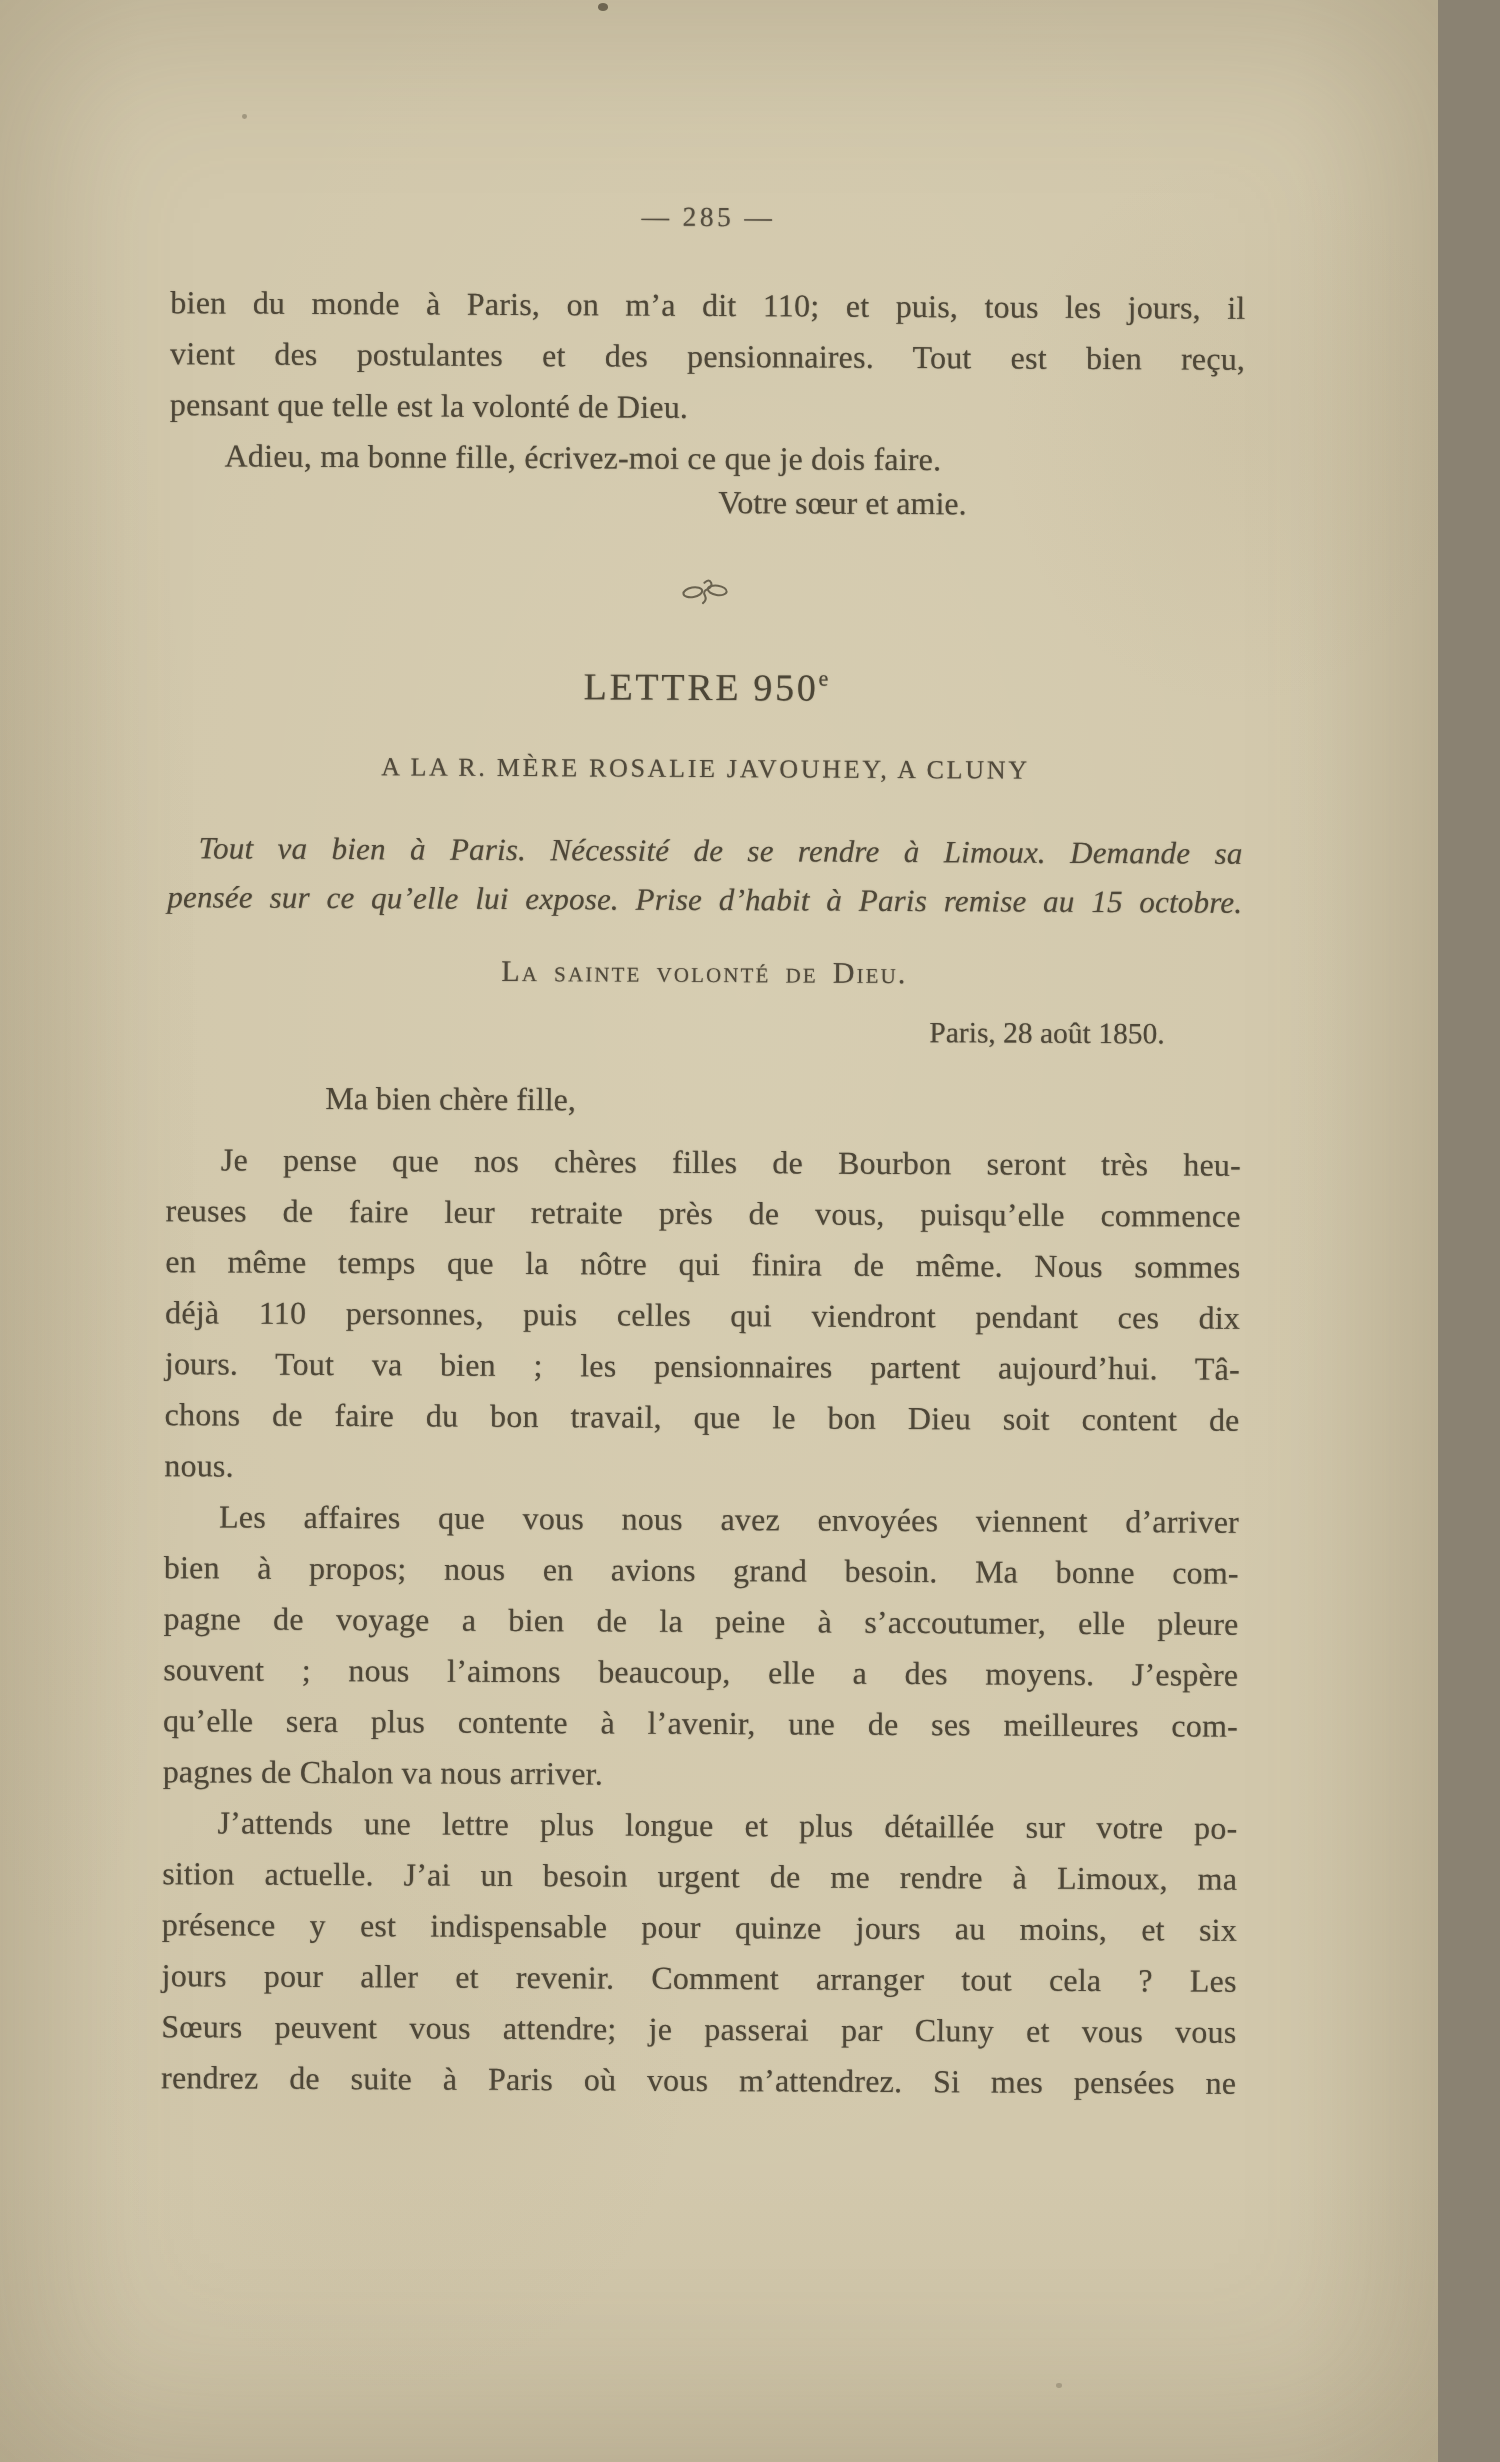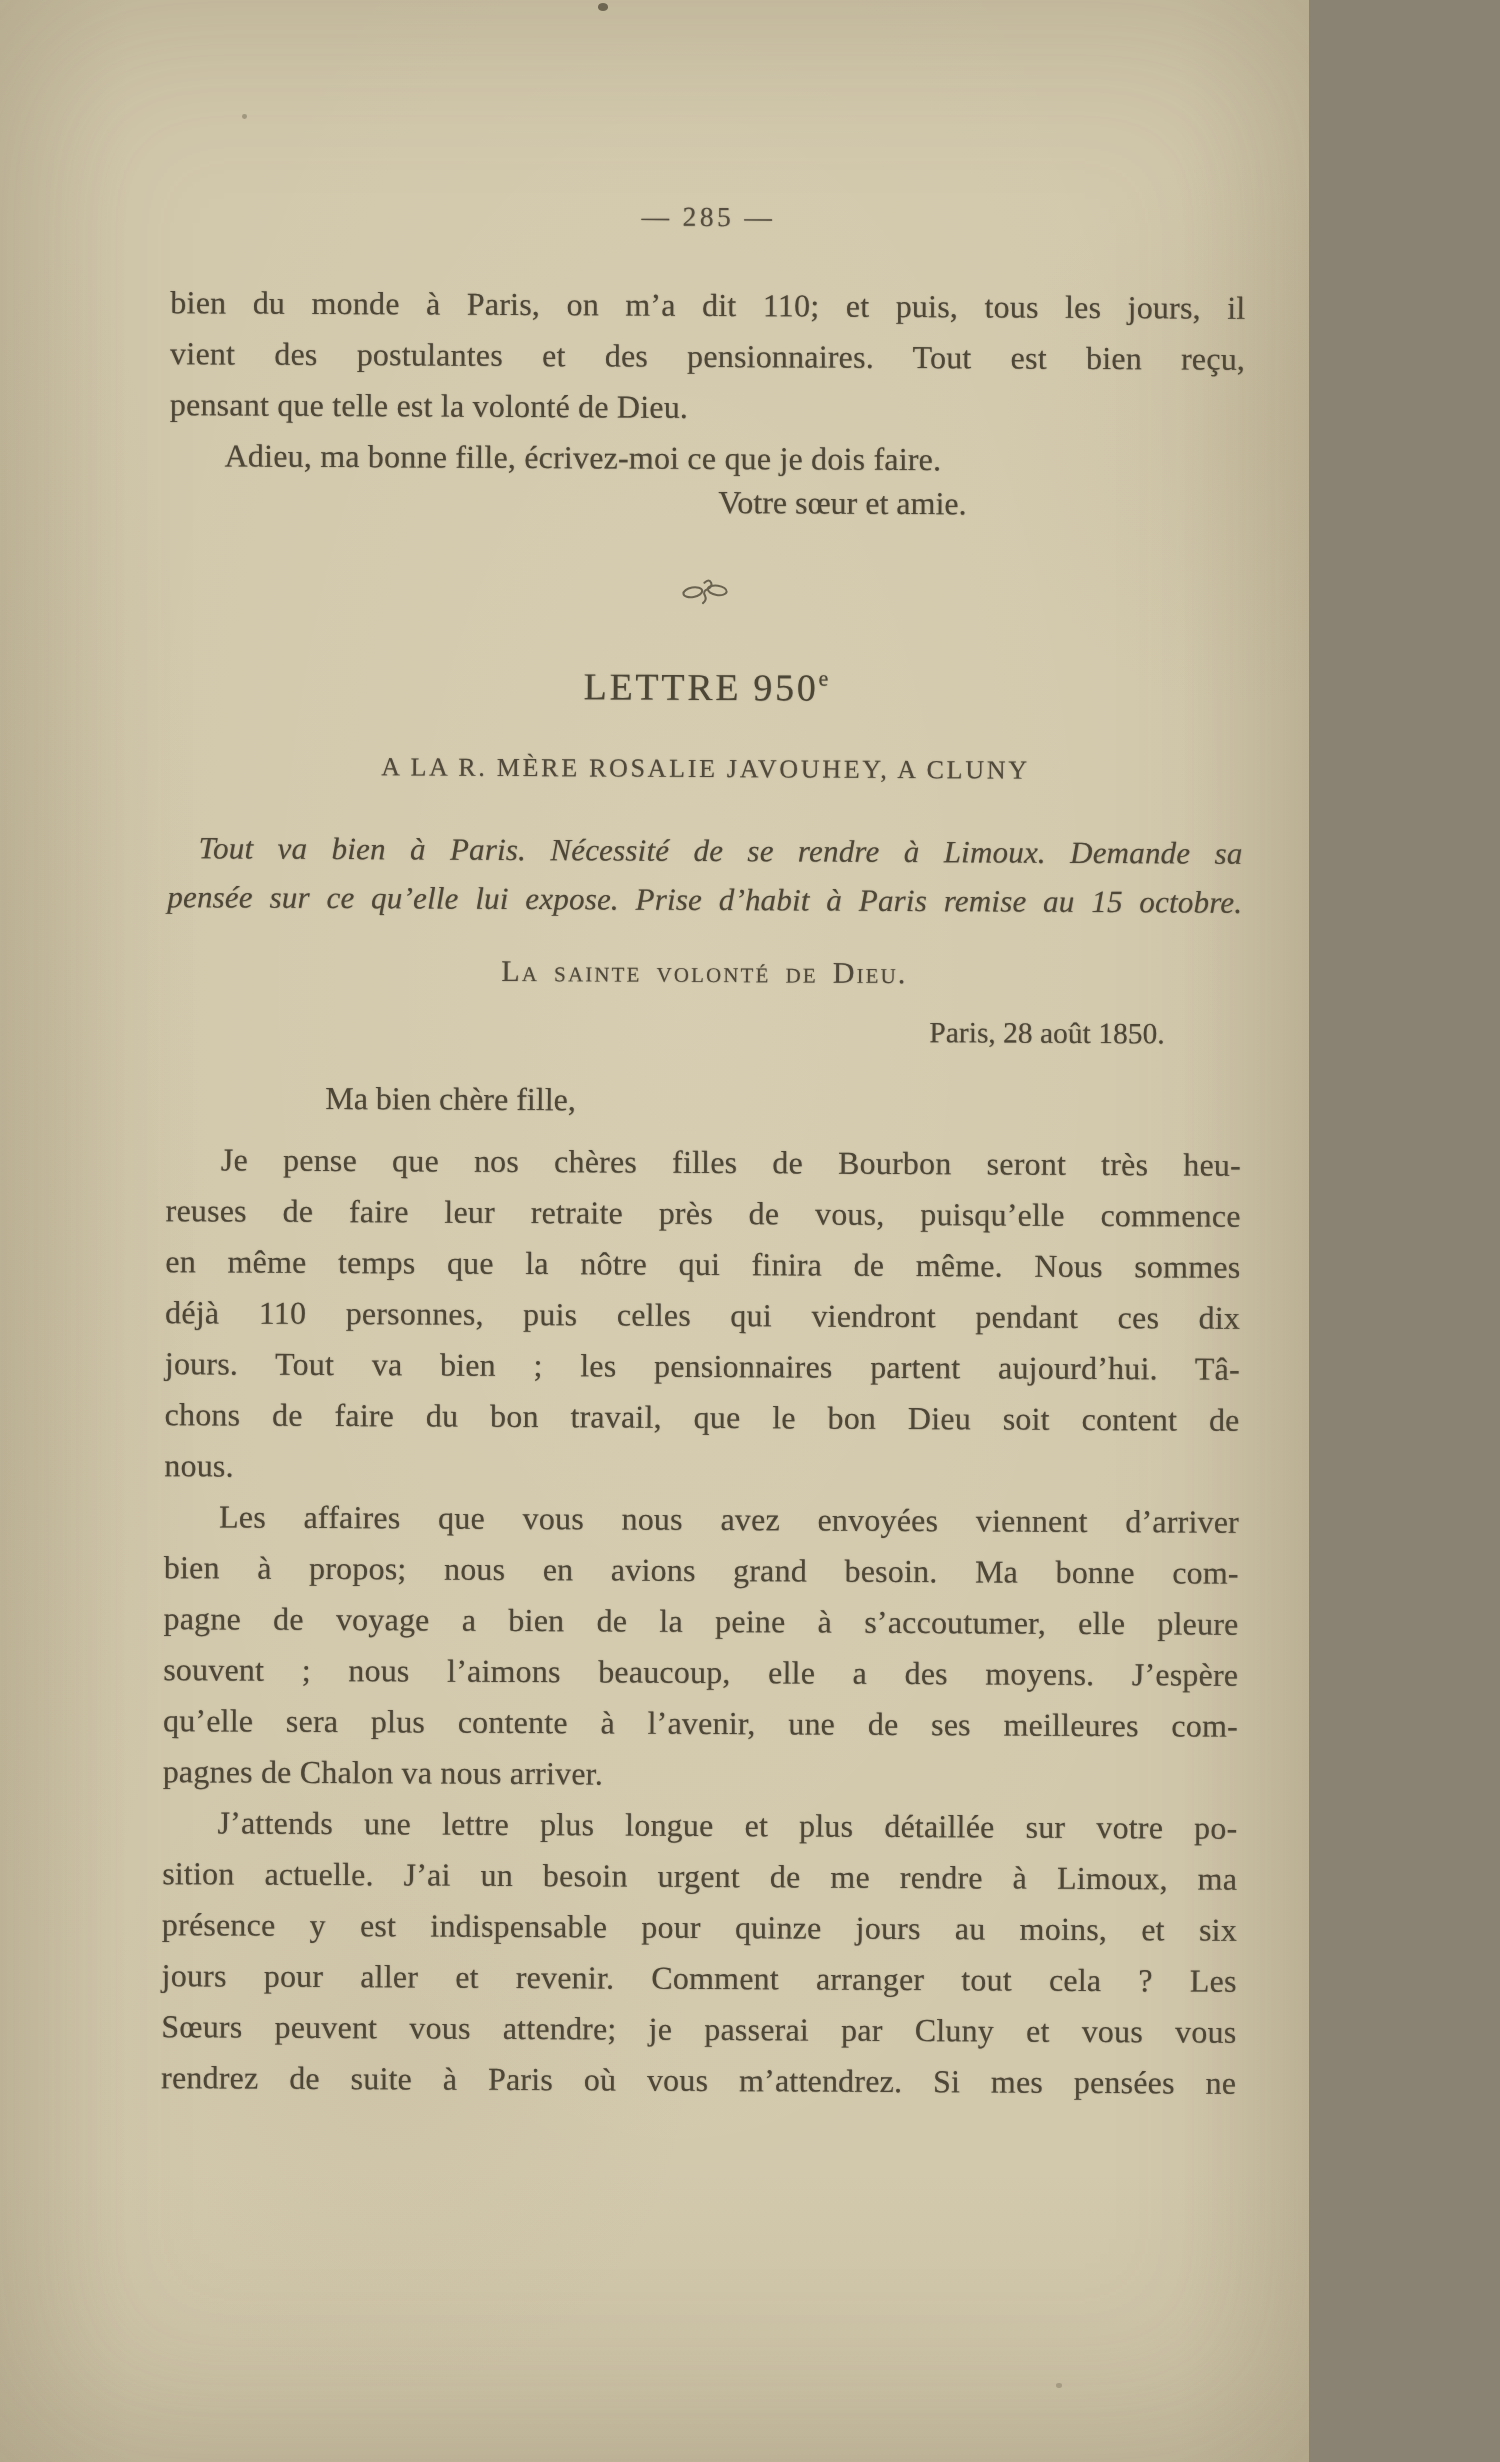--- a/index.html
+++ b/index.html
@@ -1,18 +1,18 @@
 <!DOCTYPE html>
 <html style="font-size:11px"><head>
 <meta charset="utf-8">
 <style>
   html, body { margin: 0; padding: 0; background: #8a8272; }
   .page {
     position: relative;
-    width: 1309px;
+    width: 1438px;
     height: 2462px;
     overflow: hidden;
     background:
       radial-gradient(ellipse at 52% 40%, rgba(255,250,228,0.10), rgba(255,250,228,0) 62%),
       linear-gradient(90deg, rgba(118,103,72,0.07), rgba(118,103,72,0) 10%, rgba(118,103,72,0) 90%, rgba(118,103,72,0.09)),
       linear-gradient(0deg, rgba(112,98,68,0.07), rgba(112,98,68,0) 12%),
       #d2c8ac;
     font-family: "Liberation Serif", "DejaVu Serif", serif;
     color: #4e4738;
   }

